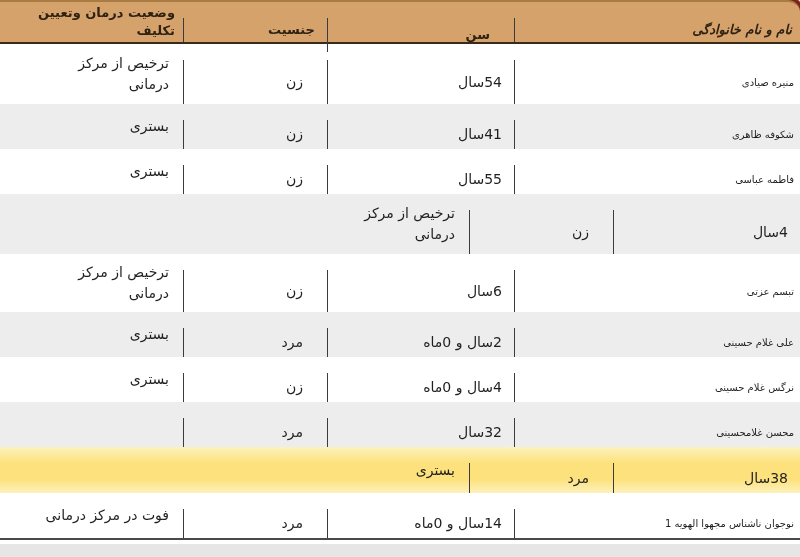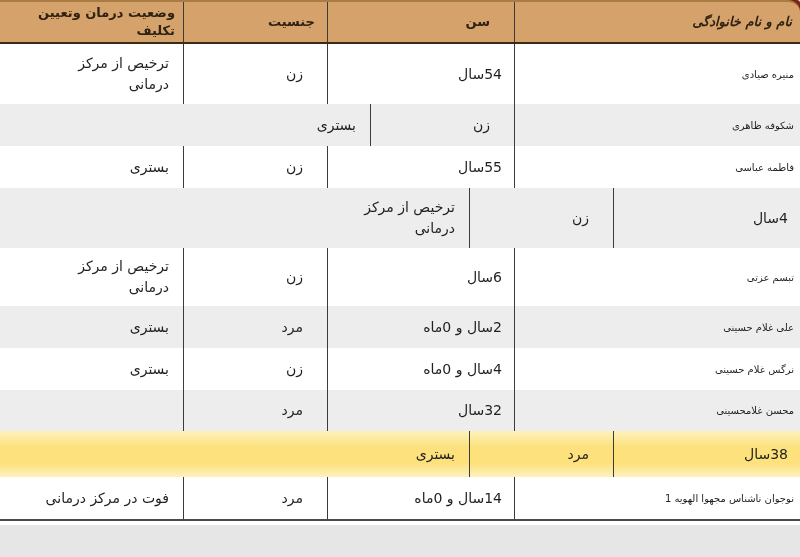--- a/index.html
+++ b/index.html
@@ -21,21 +21,21 @@
   .row{display:flex;align-items:stretch;background:#ffffff;}
   .row.alt{background:var(--alt-bg,#ededed);}
   .row.highlight{
     background:linear-gradient(180deg,var(--hl-edge,#fdf2bd) 0%,var(--hl-mid,#fce17c) 35%,
       var(--hl-mid,#fce17c) 70%,var(--hl-edge,#fdf2bd) 100%);
   }
   .cell{
     display:flex;align-items:center;box-sizing:border-box;
     font-size:14px;line-height:1.5;text-align:right;
   }
-  .cell:not(:last-child){border-left:1px solid var(--border,#3b3b3b);}
+  .cell:not(:last-child){border-left:1px solid var(--border,#3b3b3b);margin-top:16px;}
   .col-name{width:286px;padding:4px 6px;font-size:10px;}
   .col-age{width:187px;padding:4px 12px;}
   .col-gender{width:144px;padding:0 24px;}
   .col-status{flex:1;padding:0 14px;}
   .header-row .cell{
     font-size:13px;font-weight:bold;color:#2f2212;line-height:1.35;
   }
   .header-row .col-name{padding:0 8px;font-style:italic;}
   .header-row .col-age{padding:17px 24px;}
   .header-row .col-gender{padding:0 12px;}
@@ -73,20 +73,21 @@
       <div class="row " style="min-height: 60px;">
         <div class="cell col-name">منیره صیادی</div>
         <div class="cell col-age">54سال</div>
         <div class="cell col-gender">زن</div>
         <div class="cell col-status">
           <span class="status-text narrow">ترخیص از مرکز درمانی</span>
         </div>
       </div>
       <div class="row alt" style="min-height: 42px;">
         <div class="cell col-name">شکوفه ظاهری</div>
+        <div class="cell col-age">41سال</div>
         <div class="cell col-gender">زن</div>
         <div class="cell col-status">
           <span class="status-text">بستری</span>
         </div>
       </div>
       <div class="row " style="min-height: 42px;">
         <div class="cell col-name">فاطمه عباسی</div>
         <div class="cell col-age">55سال</div>
         <div class="cell col-gender">زن</div>
         <div class="cell col-status">

